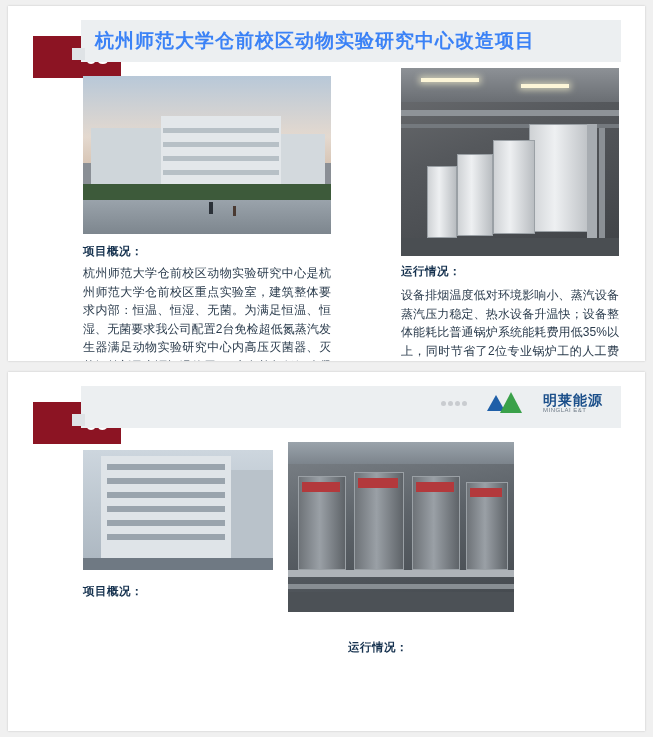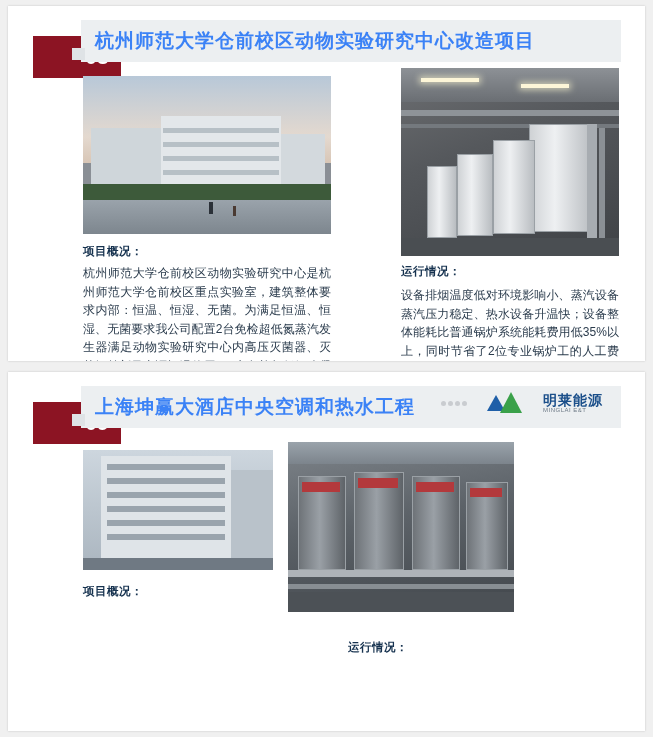--- a/index.html
+++ b/index.html
@@ -262,21 +262,20 @@
     <div class="tb-body" style="left:393px; top:280px; width:218px;">
       <p>设备排烟温度低对环境影响小、蒸汽设备蒸汽压力稳定、热水设备升温快；设备整体能耗比普通锅炉系统能耗费用低35%以上，同时节省了2位专业锅炉工的人工费用（每年约13万元以上）。</p>
     </div>
   </div>
 
   <div class="slide slide-2">
 
     <div class="hdr">
       <div class="hdr-badge">09</div>
       <div class="hdr-bar"></div>
-      <div class="hdr-title">上海坤赢大酒店中央空调和热水工程</div>
 
       <div class="logo-wrap">
         <div class="logo-dots">
           <i></i>
             <i></i>
             <i></i>
             <i></i>
         </div>
         <div class="logo-mark">
           <span class="d1"></span>

